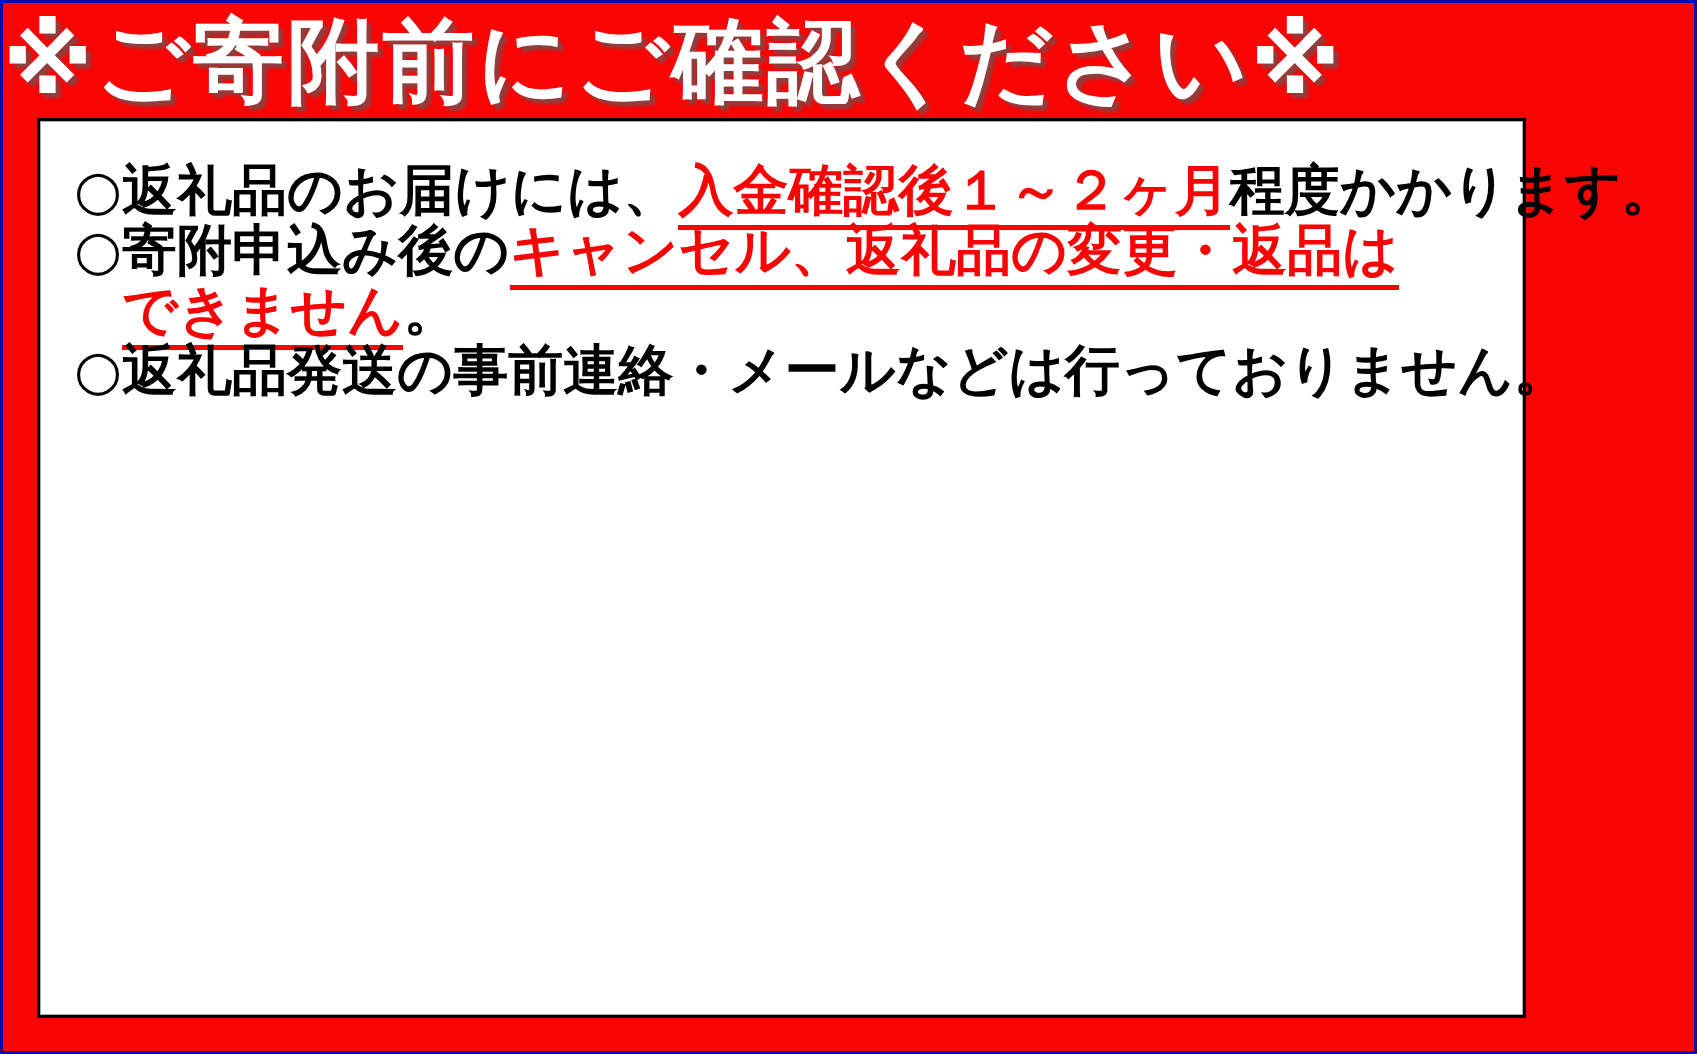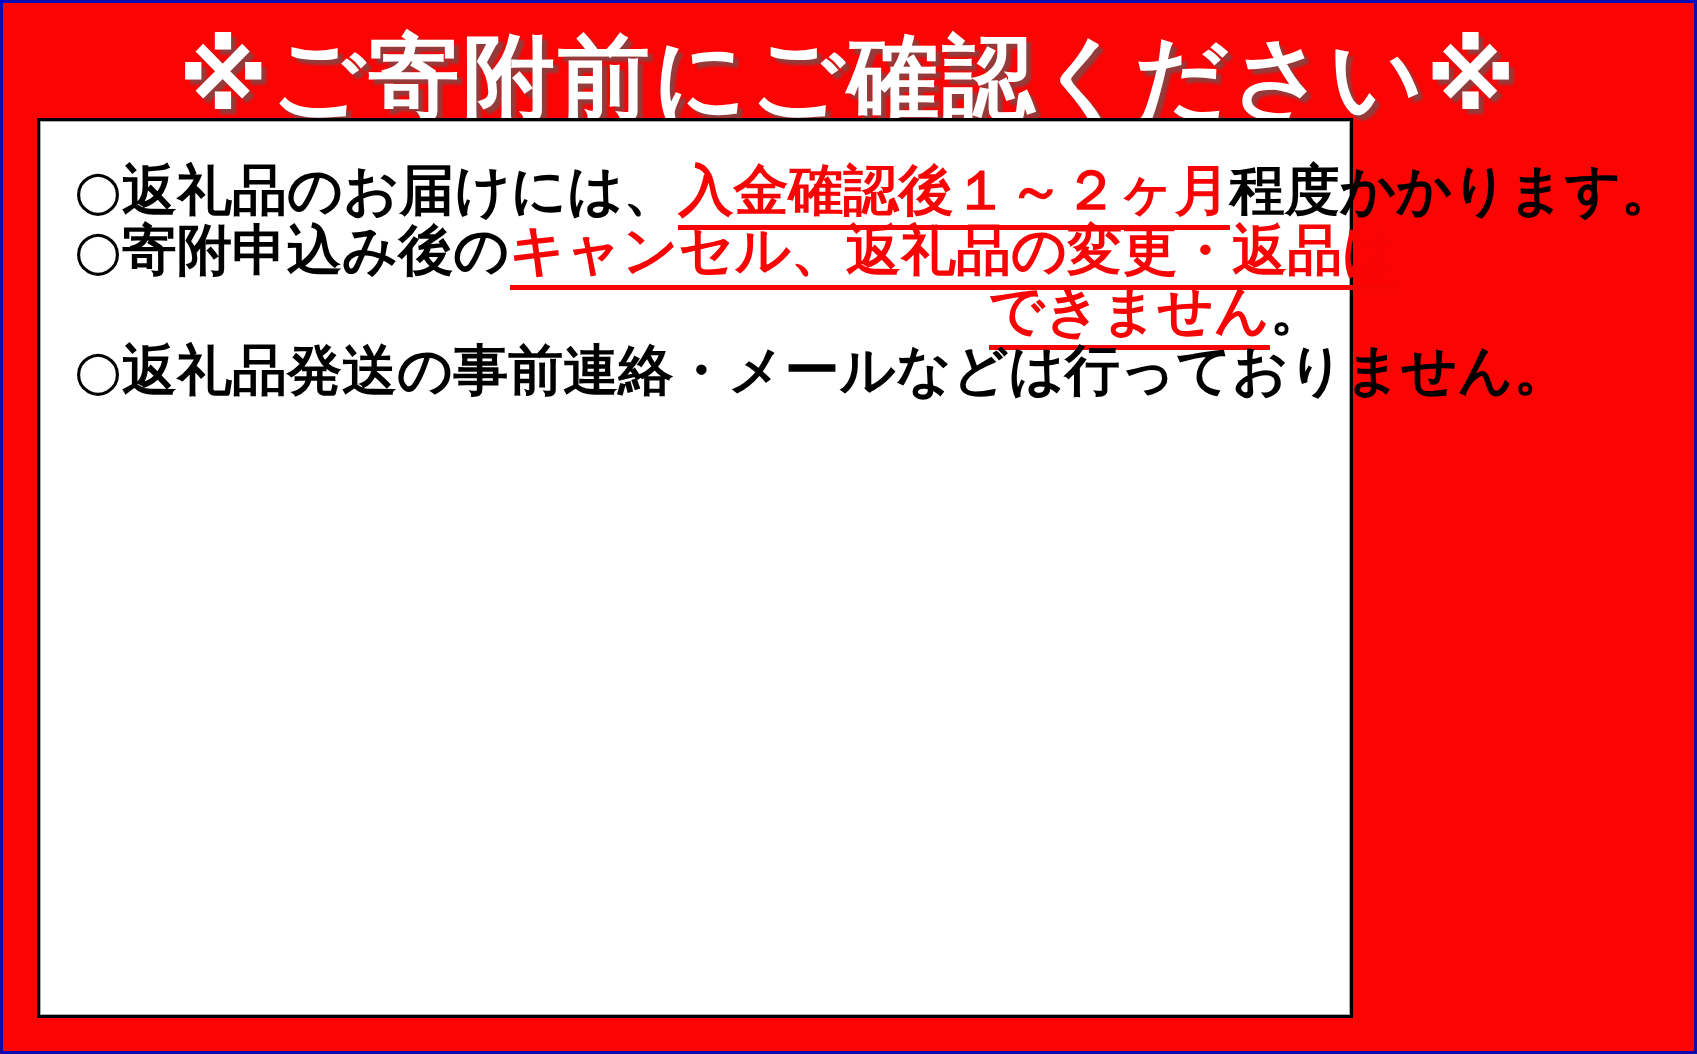--- a/index.html
+++ b/index.html
@@ -12,60 +12,59 @@
     position: relative;
     width: 1697px;
     height: 1054px;
     box-sizing: border-box;
     background: #fb0404;
     border: 3px solid #0b0bb0;
     overflow: hidden;
   }
   .header {
     position: absolute;
-    top: 16px;
+    top: 0;
     left: 0;
     width: 100%;
     height: 118px;
     display: flex;
     align-items: center;
-    justify-content: center;
   }
   .header-title {
     font-size: 92px;
     font-weight: bold;
     color: #ffffff;
     letter-spacing: 3px;
     white-space: nowrap;
     text-shadow: 5px 5px 3px rgba(90, 90, 90, 0.65);
     line-height: 1;
   }
   .notice-box {
     position: absolute;
     left: 34px;
     top: 115px;
-    width: 1316px;
+    width: 1489px;
     height: 900px;
     box-sizing: border-box;
     background: #ffffff;
     border: 3px solid #000000;
     box-shadow: inset 0 0 0 1px #aaaaaa;
     padding: 39px 25px 0 34px;
   }
   p.notice {
     margin: 0;
     font-size: 55px;
     line-height: 60px;
     font-weight: bold;
     color: #000000;
     white-space: nowrap;
   }
   .gap-item   { margin-top: 78px; }
   .gap-item-2 { margin-top: 71px; }
-  .gap-cont   { margin-top: 32px; text-align: right; }
+  .gap-cont   { margin-top: 32px; }
   .gap-item-4 { margin-top: 65px; text-align: right; }
   .gap-item-5 { margin-top: 81px; }
   .gap-cont-2 { margin-top: 25px; }
   .indent-cont { padding-left: 48px; }
   .red-u {
     color: #f70505;
     border-bottom: 5px solid #f70505;
     padding-bottom: 3px;
   }
 </style>

